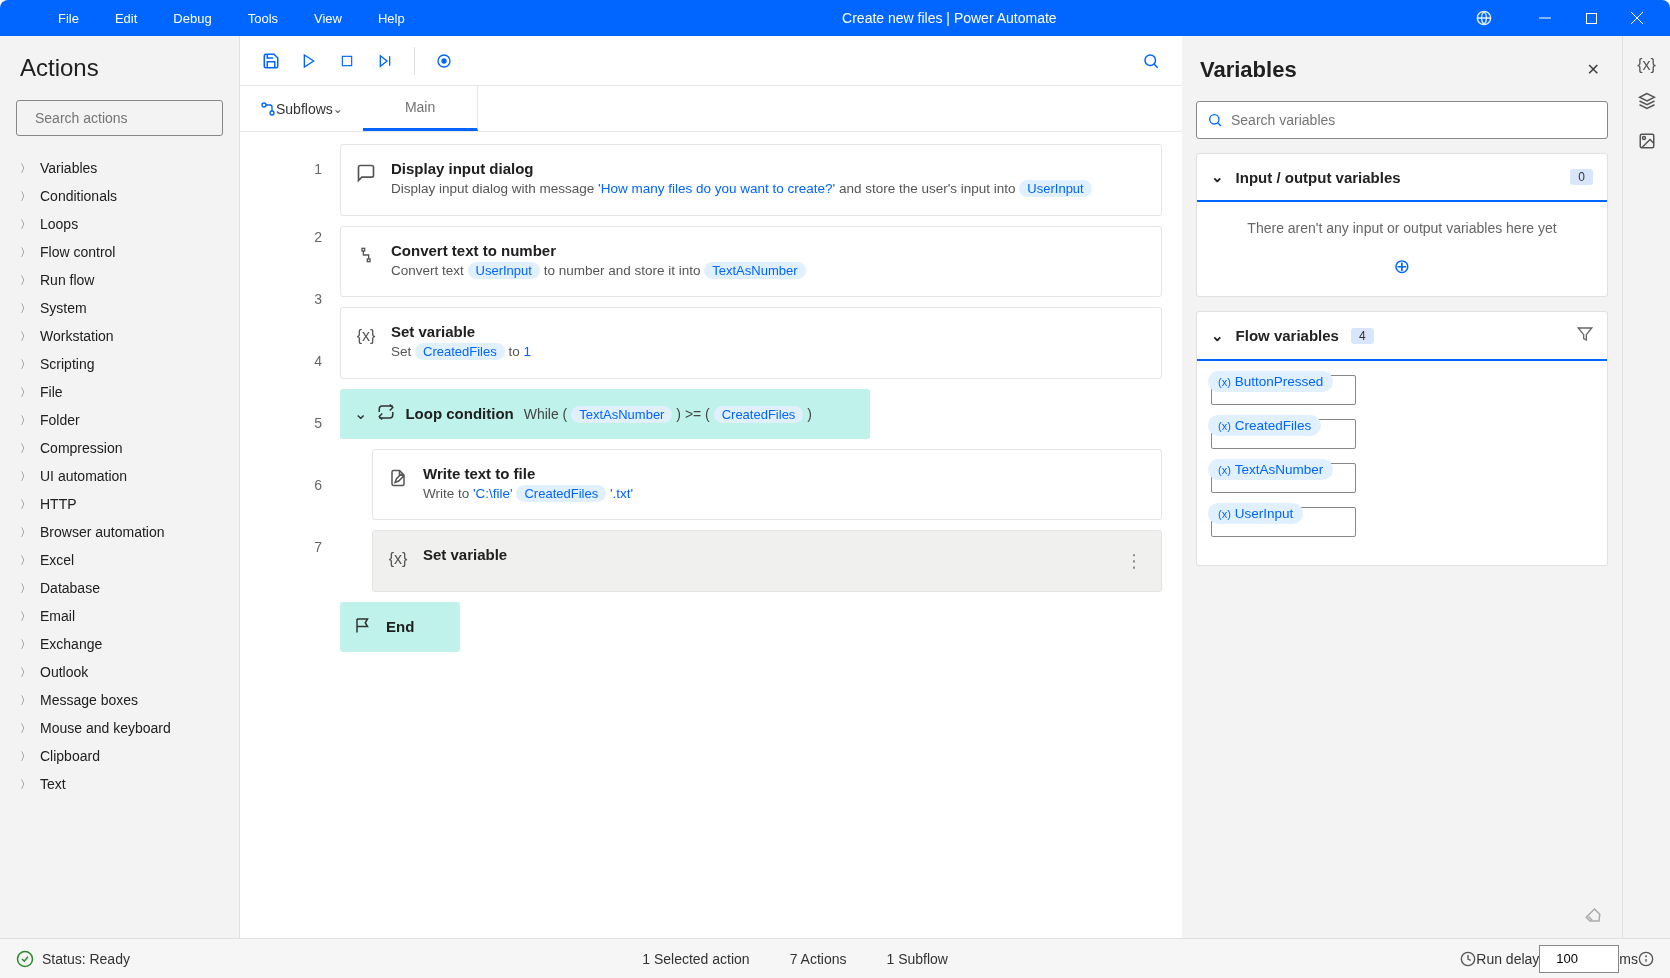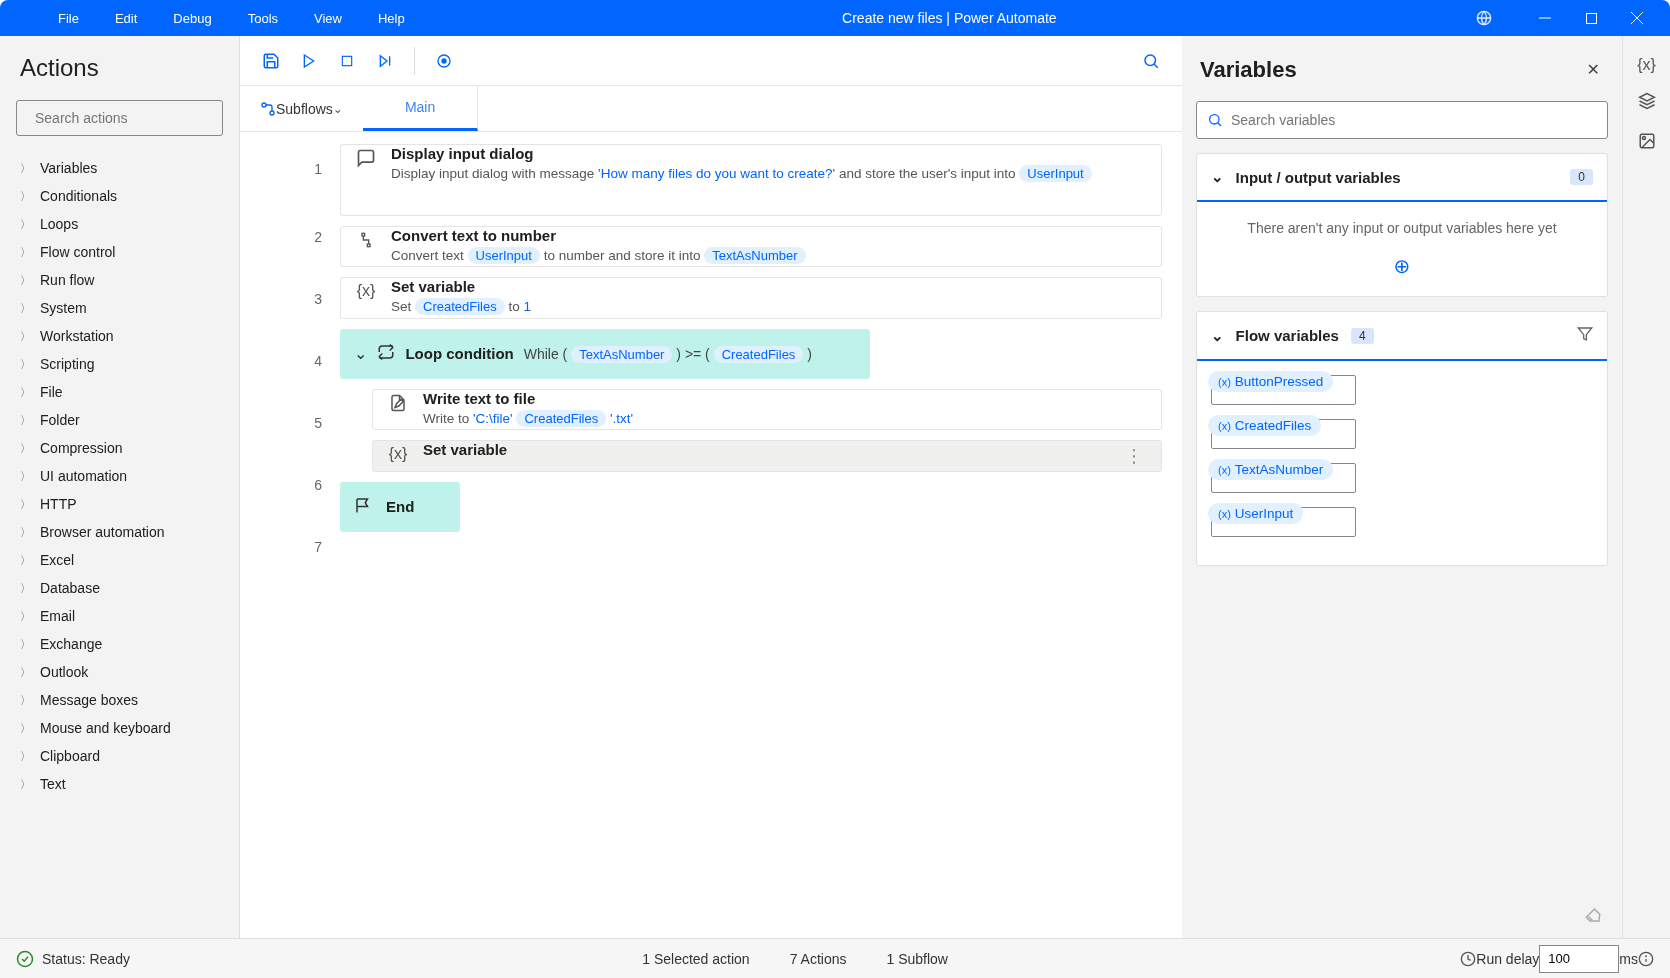--- a/index.html
+++ b/index.html
@@ -29,28 +29,28 @@
 
 
 .center { flex: 1; display:flex; flex-direction: column; background:#fff; }
 .toolbar { height: 50px; display:flex; align-items:center; padding: 0 12px; border-bottom:1px solid #e6e6e6; }
 .toolbar .tbtn { width:38px; height:36px; display:flex; align-items:center; justify-content:center; cursor:pointer; color:#0066ff; border-radius:3px; }
 .toolbar .sep { width:1px; height:28px; background:#ddd; margin: 0 10px; }
 .toolbar .spacer { flex:1; }
 
 .tabs-row { height: 46px; display:flex; align-items:stretch; border-bottom:1px solid #e6e6e6; }
 .subflows-label { display:flex; align-items:center; padding: 0 20px; font-size:14px; color:#333; cursor:pointer; }
-.tab { display:flex; align-items:center; padding: 0 42px; font-size:14px; border-bottom:3px solid #0066ff; color:#3b82f6; cursor:pointer; border-right:1px solid #e6e6e6;text-align:center; }
+.tab { display:flex; align-items:center; padding: 0 42px; font-size:14px; border-bottom:3px solid #0066ff; color:#737373; cursor:pointer; border-right:1px solid #e6e6e6;text-align:center; }
 
 .flow-body { flex:1; display:flex; overflow:auto; }
 .gutter { width: 100px; background:#fff; }
 .gutter .ln { height: 62px; line-height:62px; text-align:right; padding-right: 18px; color:#666; font-size:14px; }
 .gutter .ln1 { height: 74px; line-height: 74px; }
 .steps { flex:1; padding: 12px 20px 12px 0; }
-.step { background:#fff; border:1px solid #e4e4e4; border-radius:3px; margin:0 0 10px 0; padding: 0 14px; display:flex; gap:14px; align-items:flex-start; }
+.step { background:#fff; border:1px solid #e4e4e4; border-radius:3px; margin:0 0 10px 0; padding: 15px 14px; display:flex; gap:14px; align-items:flex-start; }
 .step.selected { background:#f0f0ee; }
 .step-icon { width:22px; height:22px; display:flex; align-items:center; justify-content:center; color:#555; font-size:16px; margin-top:2px; flex-shrink:0; }
 .step-content { flex:1; }
 .step-title { font-weight:600; font-size:15px; color:#202020; margin-bottom:2px; }
 .step-desc { font-size:13.5px; color:#555; line-height:1.5; }
 .tok { background:#e1f0ff; color:#0066ff; padding: 1px 8px; border-radius:10px; font-size:13px; }
 .lit { color:#0066ff; }
 .morebtn { color:#888; cursor:pointer; padding:4px; font-size:18px; align-self:center; }
 
 .loop { background:#bff2ea; border:none; display:flex; align-items:center; gap:10px; padding: 14px; border-radius:3px; margin-bottom:10px; width: 530px; }
@@ -86,21 +86,21 @@
 
 
 .right-dock { width: 48px; background:#f3f3f3; border-left:1px solid #e0e0e0; display:flex; flex-direction:column; align-items:center; gap:18px; padding-top:20px; }
 .right-dock .dbtn { cursor:pointer; color:#555; }
 
 
 .statusbar { height: 40px; background:#f6f6f6; border-top:1px solid #e0e0e0; display:flex; align-items:center; padding: 0 16px; font-size:14px; color:#333; gap: 30px; }
 .statusbar .sleft { display:flex; align-items:center; gap:8px; }
 .statusbar .scenter { flex:1; display:flex; justify-content:center; gap:40px; }
 .statusbar .sright { display:flex; align-items:center; gap:0; }
-.delay-input { width:80px; height:28px; border:1px solid #888; padding:0 8px; font-size:13px; }
+.delay-input { width:80px; height:28px; border:1px solid #888; padding:0 16px; font-size:13px; }
 
 .scroll::-webkit-scrollbar { width:6px; }
 .scroll::-webkit-scrollbar-thumb { background:#c0c0c0; border-radius:3px; }
 </style>
 </head>
 <body>
 
 <div class="titlebar">
   <div class="menubar">
     <span>File</span>

